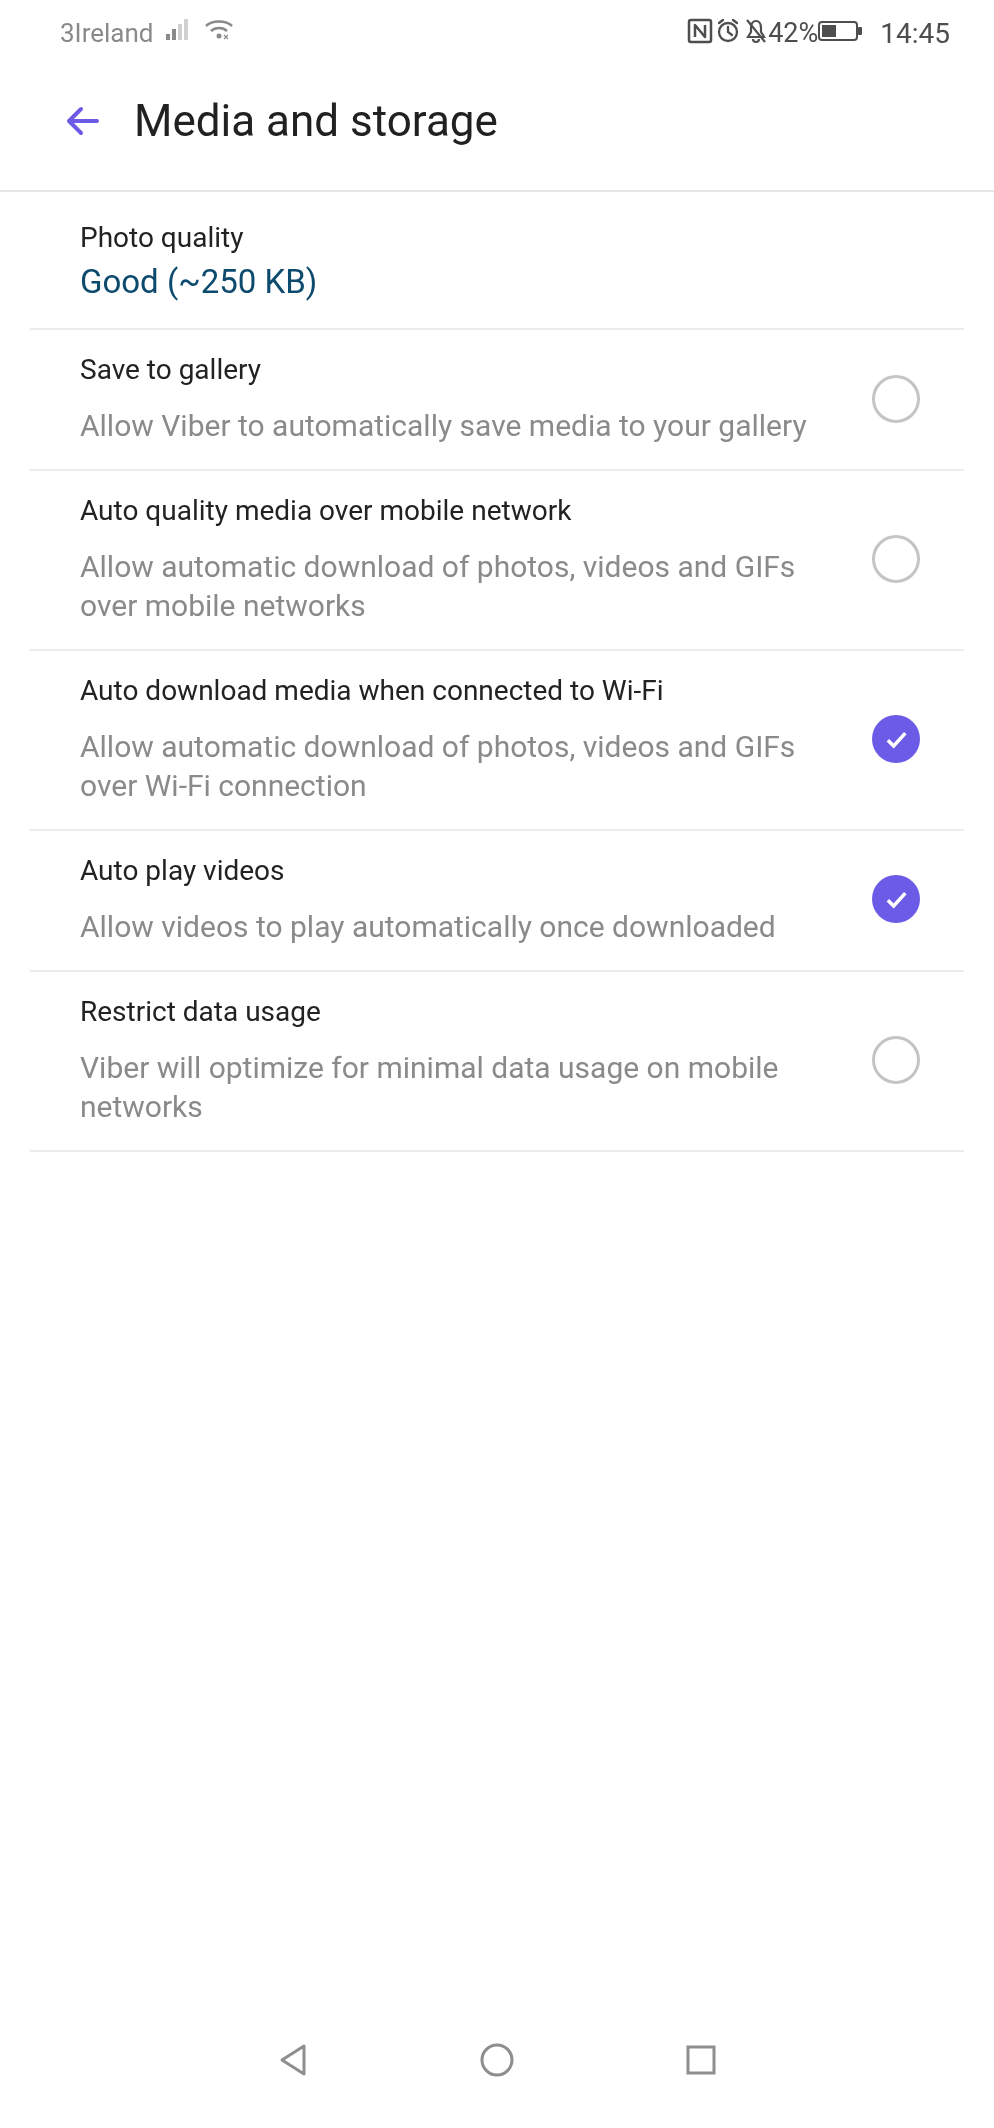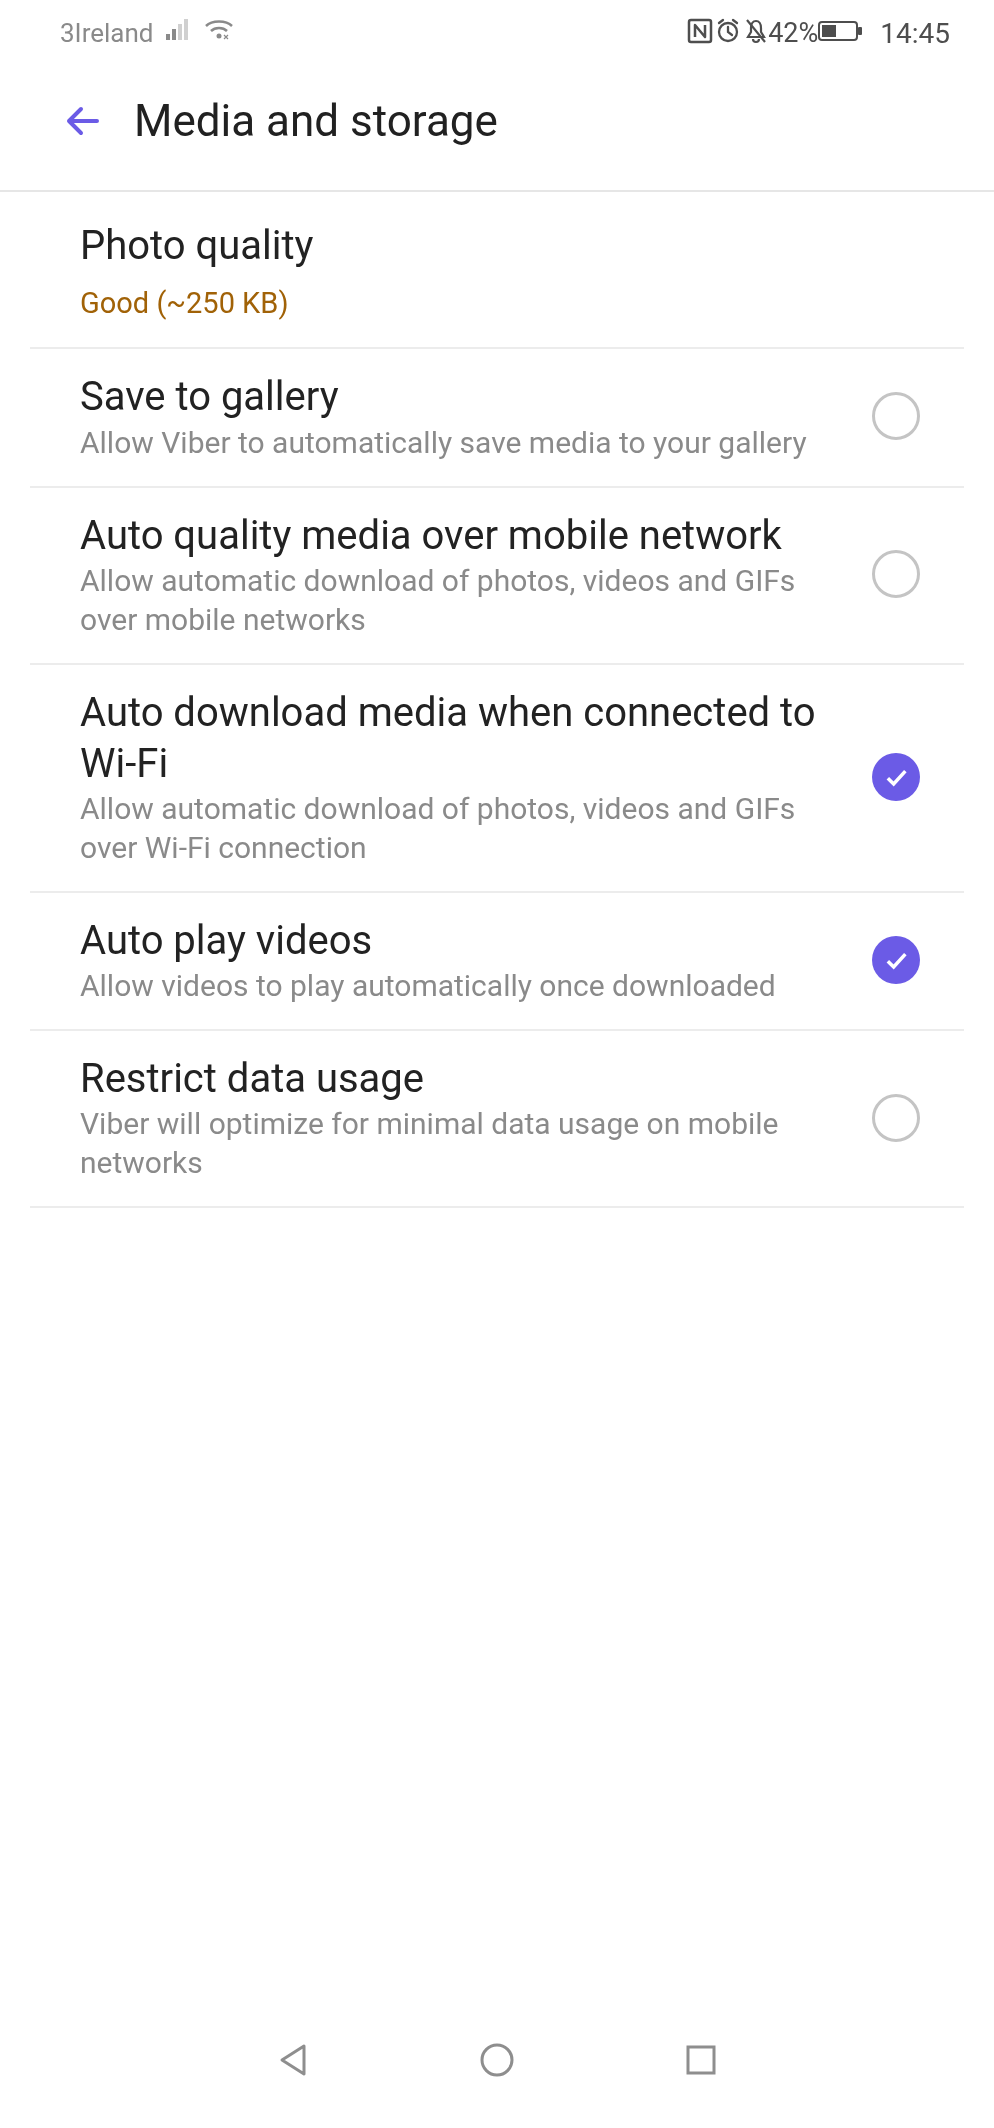--- a/index.html
+++ b/index.html
@@ -92,36 +92,36 @@
       margin: 0 30px;
     }
     .setting-item:first-child {
       padding-top: 28px;
     }
     .item-content {
       flex: 1;
       padding-right: 20px;
     }
     .item-title {
-      font-size: 40px;
+      font-size: 28px;
       color: #222;
       line-height: 1.28;
       font-weight: 400;
     }
     .item-subtitle {
       font-size: 30px;
       color: #8a8a8a;
       line-height: 1.3;
-      margin-top: 0;
+      margin-top: 18px;
     }
     .item-value {
-      font-size: 29px;
-      color: #a16207;
+      font-size: 33px;
+      color: #0c4a6e;
       line-height: 1.35;
-      margin-top: 13px;
+      margin-top: 4px;
     }
     .checkbox {
       width: 48px;
       height: 48px;
       border-radius: 50%;
       flex-shrink: 0;
       display: flex;
       align-items: center;
       justify-content: center;
     }

